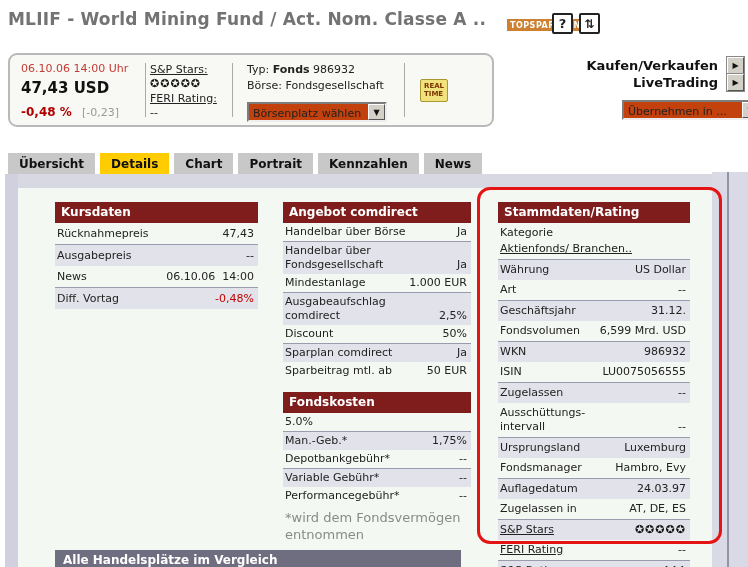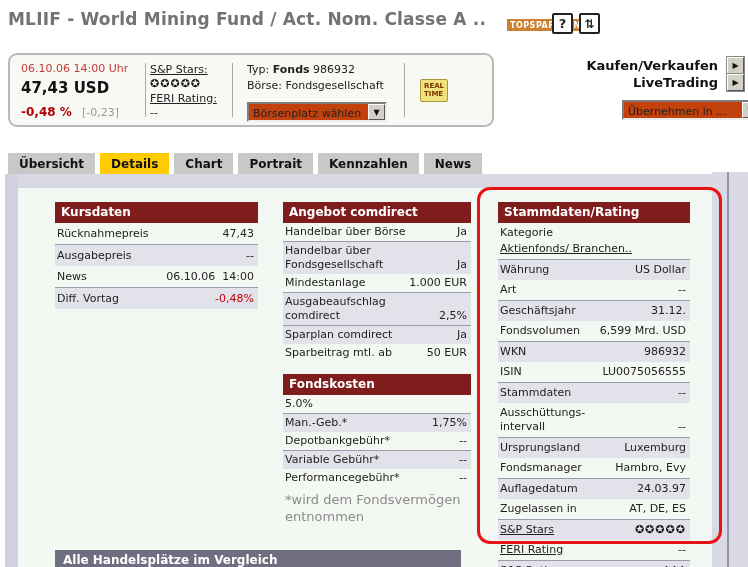--- a/index.html
+++ b/index.html
@@ -197,20 +197,24 @@
           </div>
           <div class="row">
             <span class="label">Mindestanlage</span>
             <span class="value">1.000 EUR</span>
           </div>
           <div class="row alt">
             <span class="label">Ausgabeaufschlag
 comdirect</span>
             <span class="value">2,5%</span>
           </div>
+          <div class="row">
+            <span class="label">Discount</span>
+            <span class="value">50%</span>
+          </div>
           <div class="row alt">
             <span class="label">Sparplan comdirect</span>
             <span class="value">Ja</span>
           </div>
           <div class="row">
             <span class="label">Sparbeitrag mtl. ab</span>
             <span class="value">50 EUR</span>
           </div>
         </div>
     </div>
@@ -264,21 +268,21 @@
           </div>
           <div class="row alt">
             <span class="label">WKN</span>
             <span class="value">986932</span>
           </div>
           <div class="row">
             <span class="label">ISIN</span>
             <span class="value">LU0075056555</span>
           </div>
           <div class="row alt">
-            <span class="label">Stammdaten</span>
+            <span class="label">Zugelassen</span>
             <span class="value">--</span>
           </div>
           <div class="row">
             <span class="label">Ausschüttungs-
 intervall</span>
             <span class="value">--</span>
           </div>
           <div class="row alt">
             <span class="label">Ursprungsland</span>
             <span class="value">Luxemburg</span>

